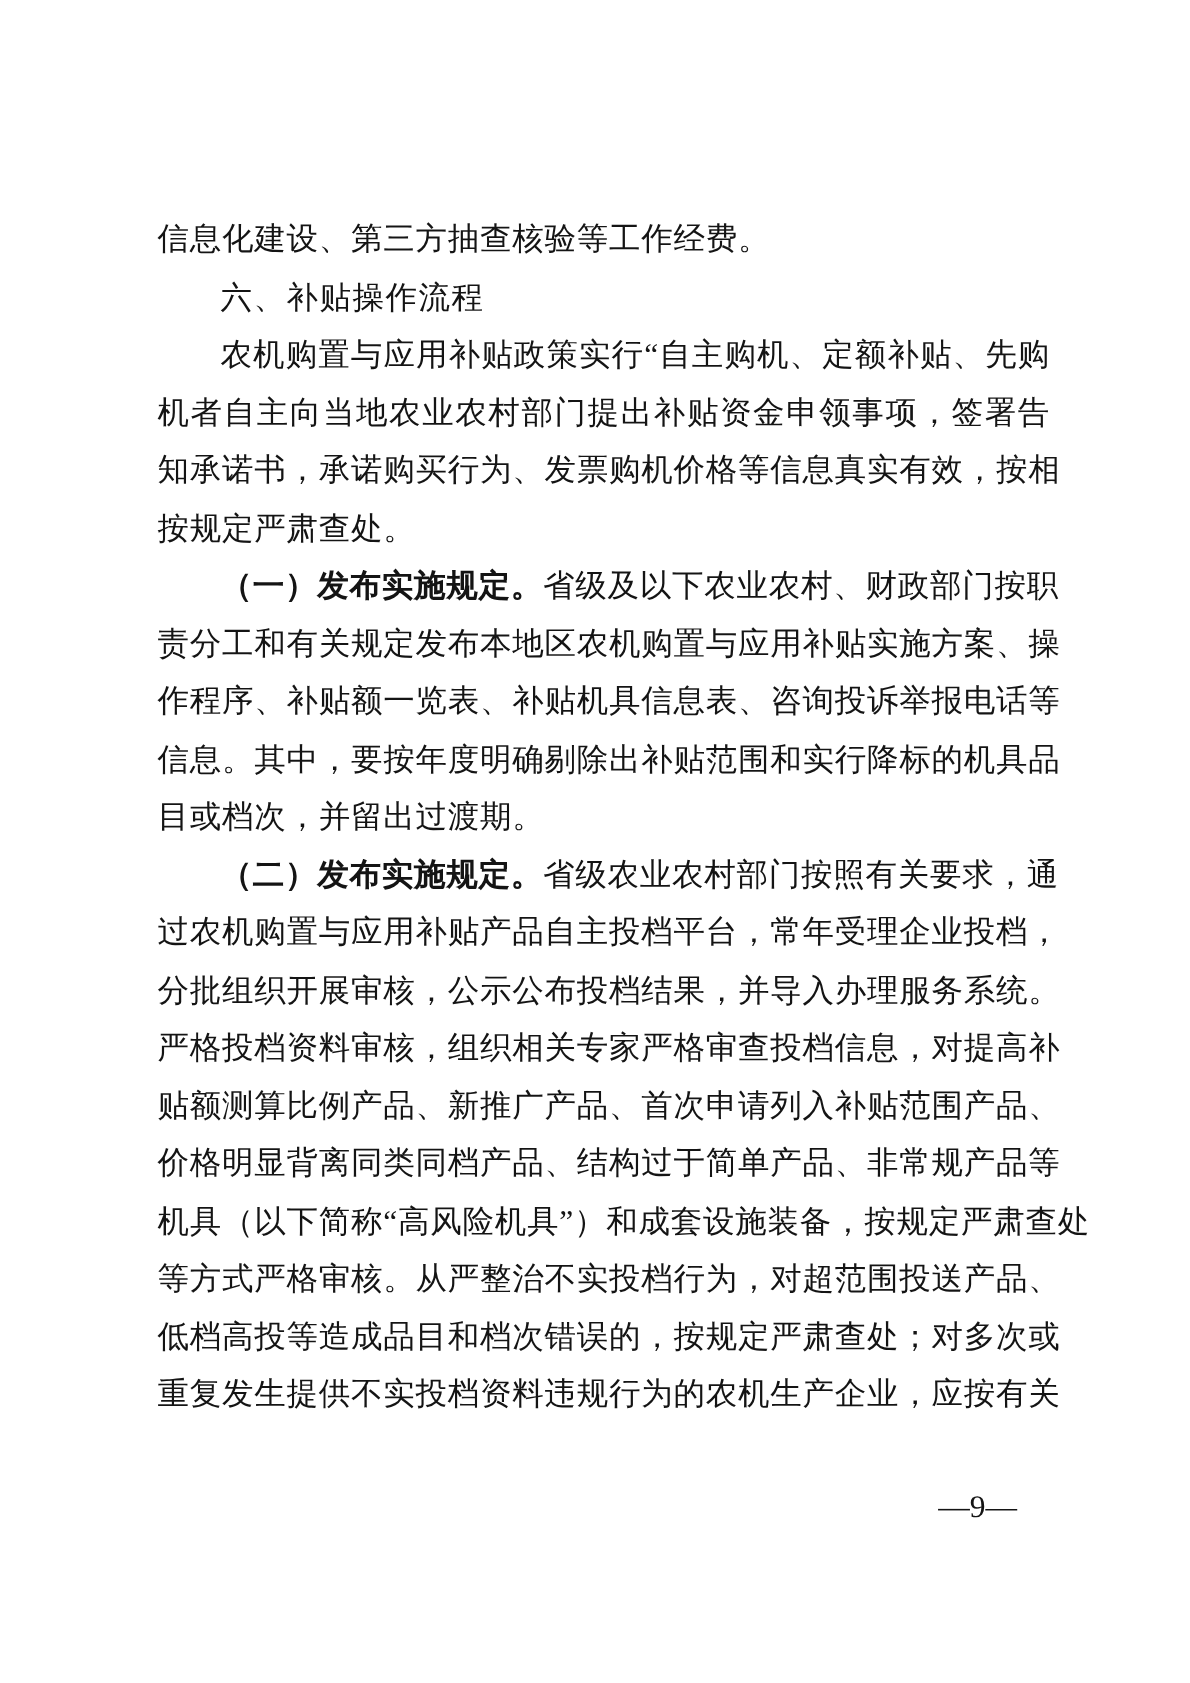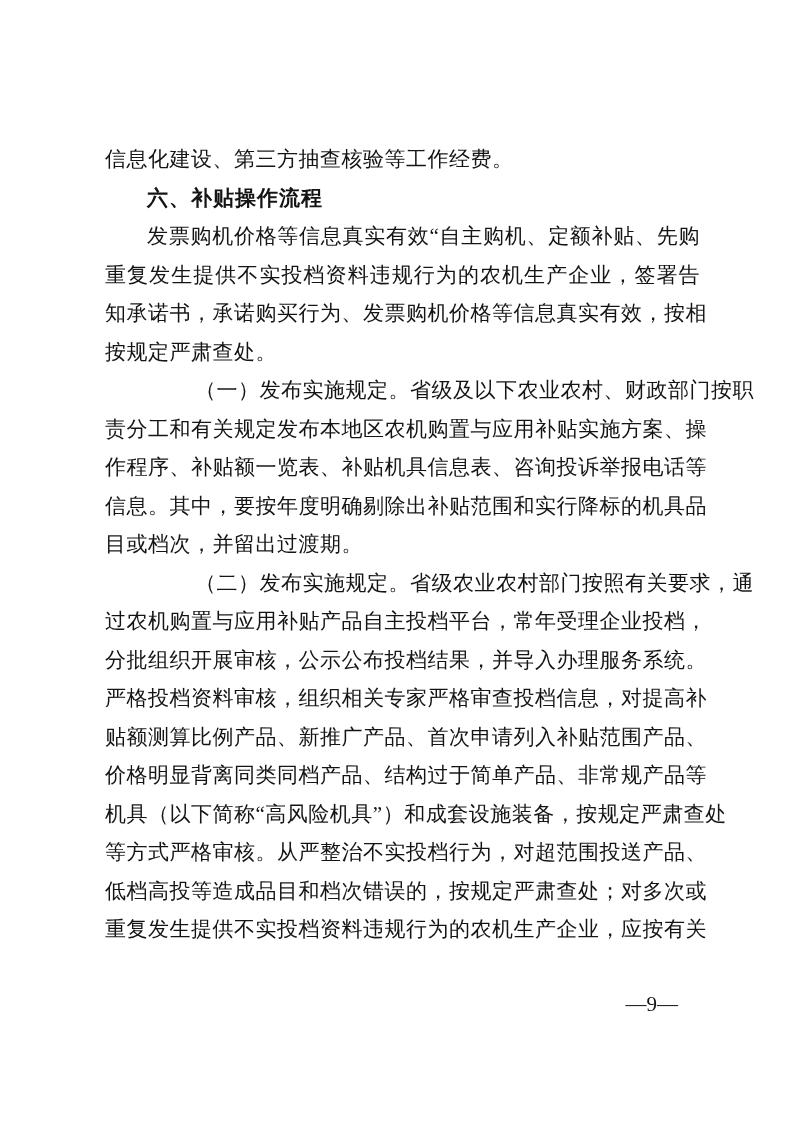--- a/index.html
+++ b/index.html
@@ -37,46 +37,45 @@
   }
   .line.no-just {
     text-align: left;
     text-align-last: left;
     -moz-text-align-last: left;
   }
   .line.indent {
     text-indent: 2em;
   }
   .seg-heading {
-    font-weight: bold;
+    font-weight: normal;
     font-family: "Liberation Sans", "DejaVu Sans", sans-serif;
     letter-spacing: 1px;
   }
   .seg-bold {
-    font-weight: normal;
-    margin-left: 48px;
+    font-weight: bold;
   }
   .page-number {
     margin-top: 4px;
     font-size: 21px;
     line-height: 26px;
     text-align: right;
     padding-right: 22px;
   }
 </style>
 </head>
 <body>
 
 <div class="page">
   <div class="content">
 
   <div class="line no-just"><span>信息化建设、第三方抽查核验等工作经费。</span></div>
       <div class="line no-just indent"><span class="seg-heading">六、补贴操作流程</span></div>
-      <div class="line indent"><span>发票购机价格等信息真实有效“自主购机、定额补贴、先购</span></div>
-      <div class="line"><span>重复发生提供不实投档资料违规行为的农机生产企业，签署告</span></div>
+      <div class="line indent"><span>农机购置与应用补贴政策实行“自主购机、定额补贴、先购</span></div>
+      <div class="line"><span>机者自主向当地农业农村部门提出补贴资金申领事项，签署告</span></div>
       <div class="line"><span>知承诺书，承诺购买行为、发票购机价格等信息真实有效，按相</span></div>
       <div class="line no-just"><span>按规定严肃查处。</span></div>
       <div class="line indent"><span class="seg-bold">（一）发布实施规定。</span><span>省级及以下农业农村、财政部门按职</span></div>
       <div class="line"><span>责分工和有关规定发布本地区农机购置与应用补贴实施方案、操</span></div>
       <div class="line"><span>作程序、补贴额一览表、补贴机具信息表、咨询投诉举报电话等</span></div>
       <div class="line"><span>信息。其中，要按年度明确剔除出补贴范围和实行降标的机具品</span></div>
       <div class="line no-just"><span>目或档次，并留出过渡期。</span></div>
       <div class="line indent"><span class="seg-bold">（二）发布实施规定。</span><span>省级农业农村部门按照有关要求，通</span></div>
       <div class="line"><span>过农机购置与应用补贴产品自主投档平台，常年受理企业投档，</span></div>
       <div class="line"><span>分批组织开展审核，公示公布投档结果，并导入办理服务系统。</span></div>

